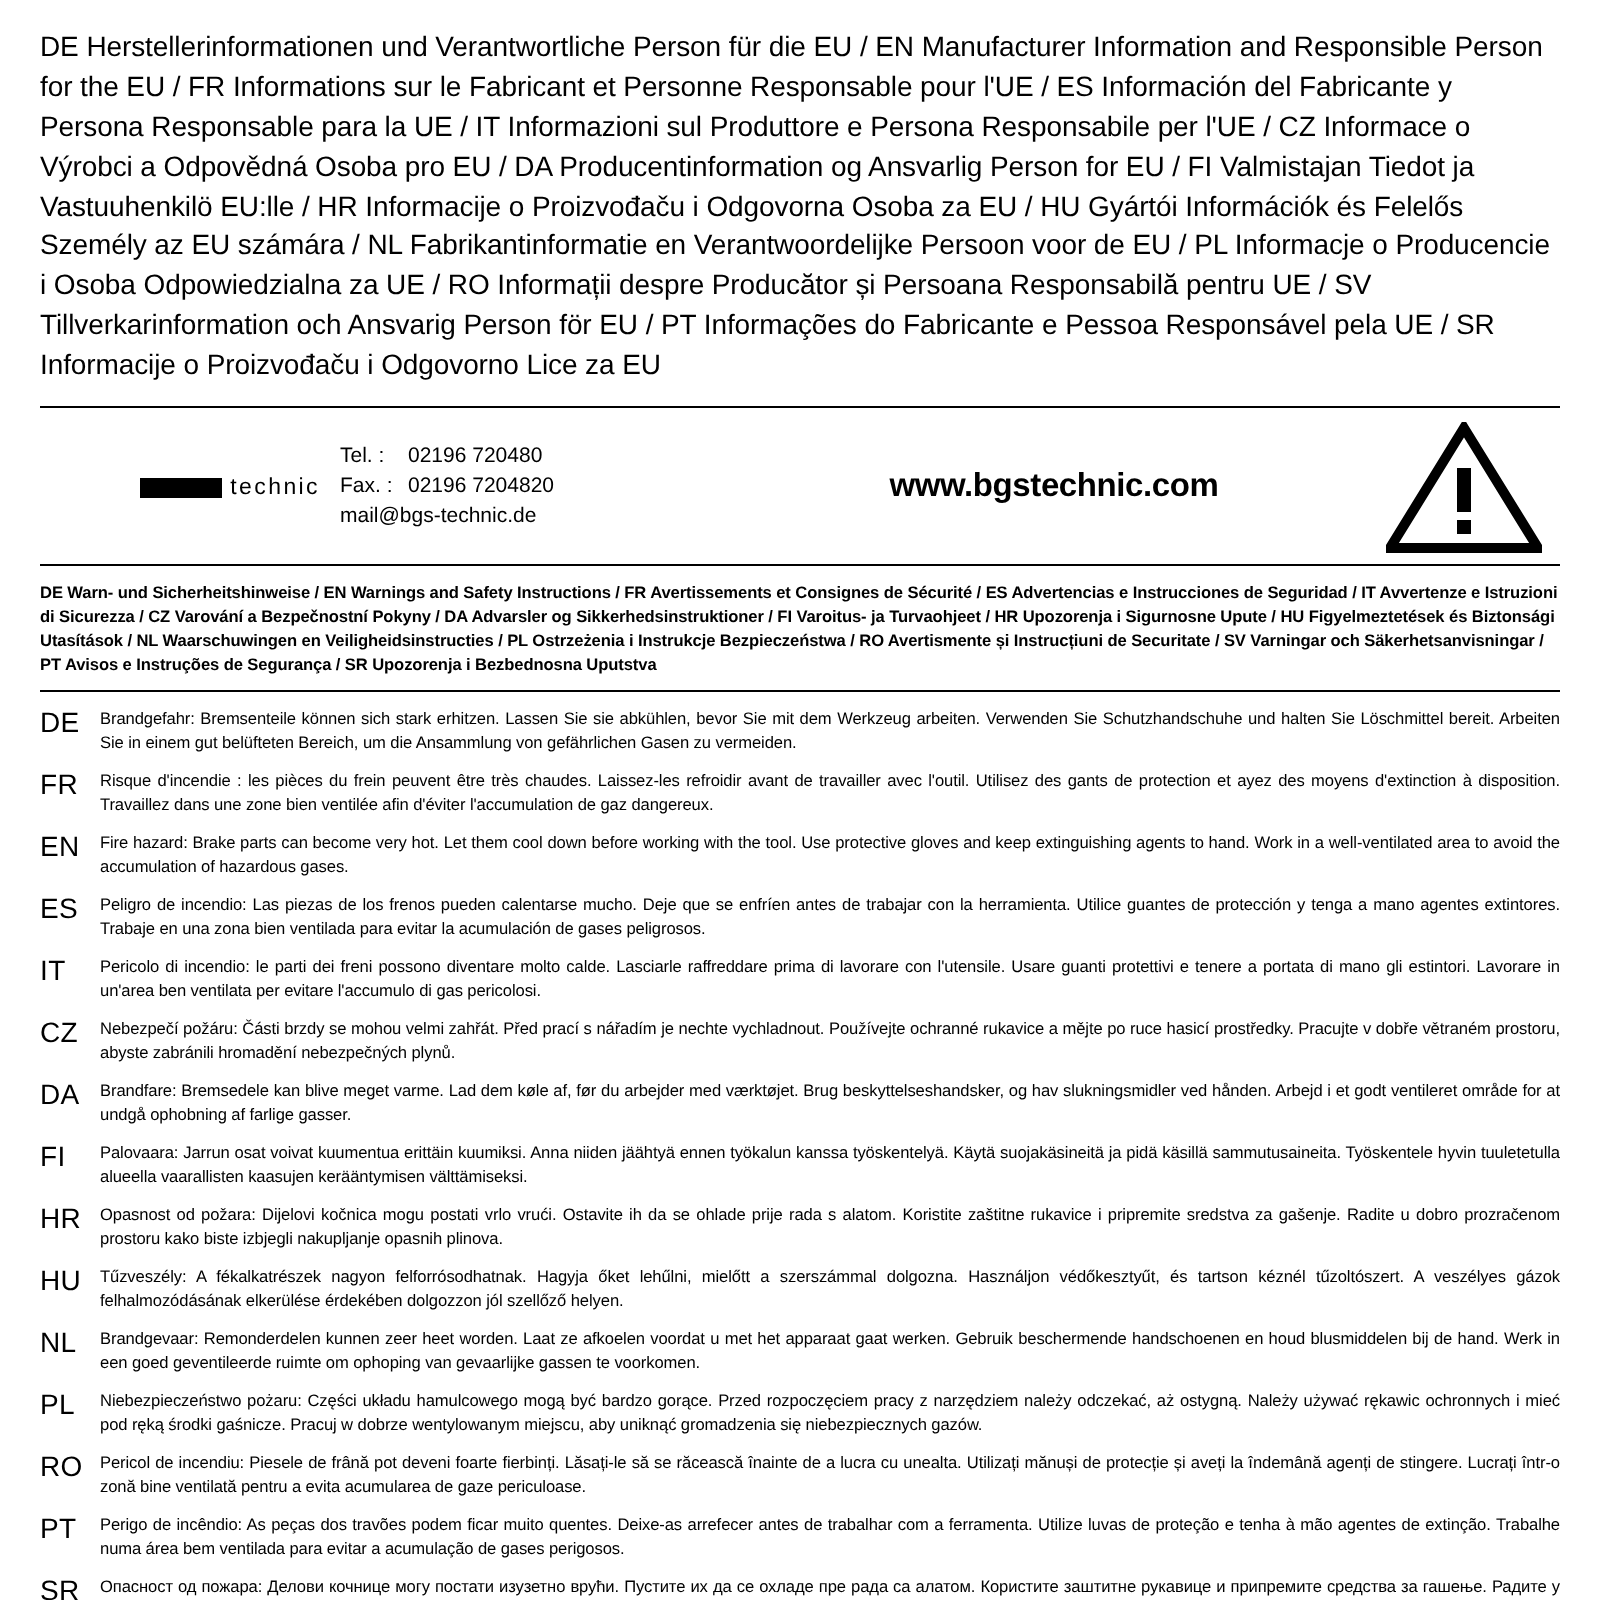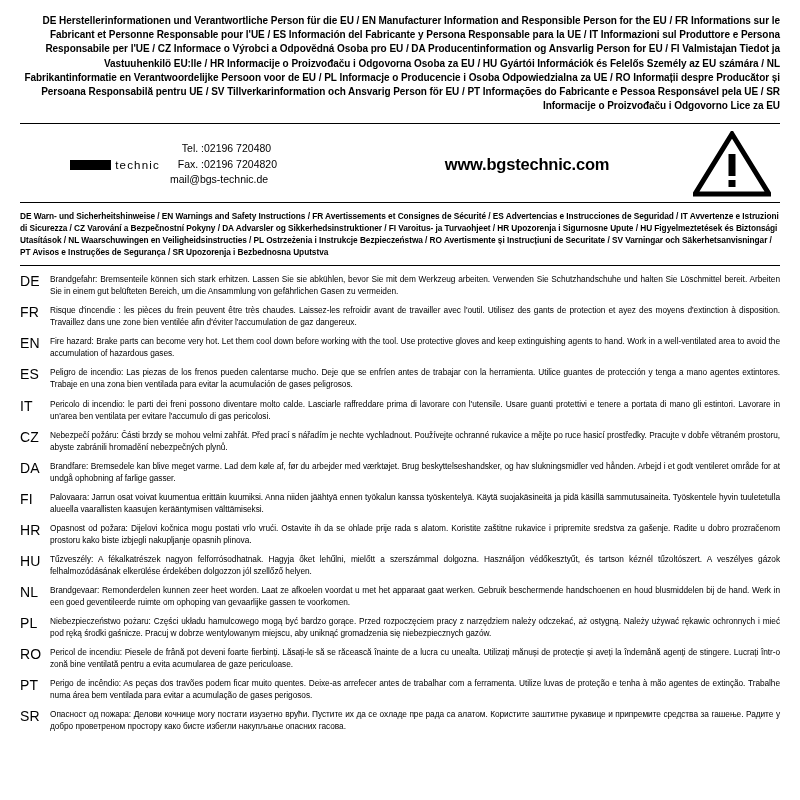--- a/index.html
+++ b/index.html
@@ -17,24 +17,24 @@
   .page {
     position: relative;
     width: 800px;
     height: 800px;
     box-sizing: border-box;
     padding: 14px 20px 0 20px;
   }
 
   
   .header-langs {
-    font-size: 10px;
-    font-weight: bold;
+    font-size: 14px;
+    font-weight: normal;
     line-height: 1.42;
-    text-align: right;
+    text-align: left;
     letter-spacing: -0.05px;
     margin: 0 0 10px 0;
   }
 
   
   .rule {
     border: 0;
     border-top: 1.6px solid #000;
     margin: 0;
   }
@@ -91,21 +91,20 @@
 
   .addr-cell {
     width: 160px;
     font-size: 10.5px;
     line-height: 1.45;
   }
   .tel-cell {
     width: 180px;
     font-size: 10.5px;
     line-height: 1.45;
-    text-align: right;
   }
   .tel-row { display: flex; }
   .tel-label { width: 34px; }
   .web-cell {
     flex: 1;
     text-align: center;
     font-size: 16.5px;
     font-weight: bold;
     letter-spacing: -0.2px;
     margin-left: 20px;

